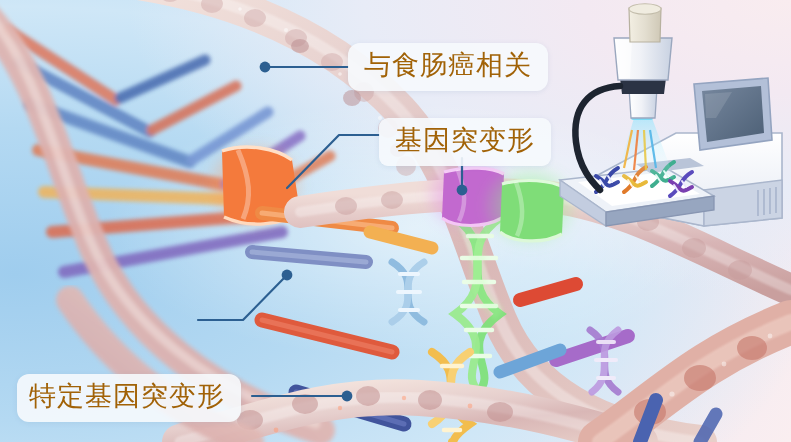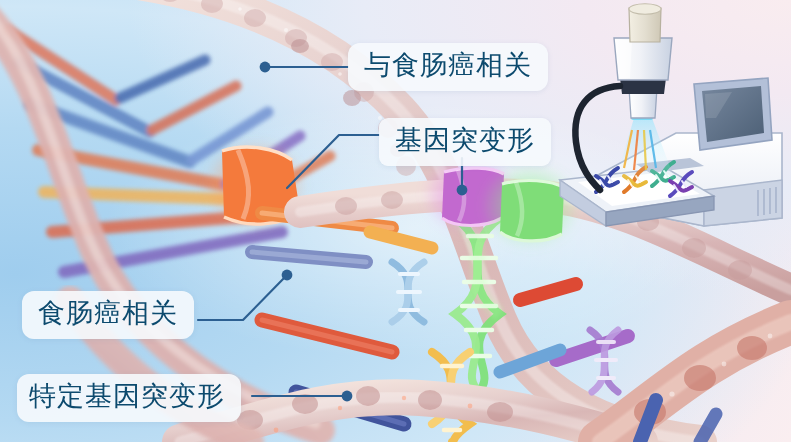--- a/index.html
+++ b/index.html
@@ -22,21 +22,21 @@
     background:radial-gradient(60% 45% at 52% 52%, rgba(255,255,255,.55) 0%, rgba(255,255,255,0) 65%);
   }
 
   svg.layer{position:absolute;left:0;top:0;width:791px;height:442px;}
 
   
   .label{
     position:absolute;
     background:rgba(246,250,253,.90);
     border-radius:12px;
-    color:#0c4a6e;
+    color:#a16207;
     font-size:27px;
     line-height:1;
     letter-spacing:1px;
     white-space:nowrap;
     padding:9px 16px 12px 16px;
     box-shadow:0 1px 5px rgba(120,150,185,.16);
   }
   #label-1{left:348px;top:43px;}
   #label-2{left:379px;top:118px;border-radius:9px;}
   #label-3{left:22px;top:291px;}
@@ -425,17 +425,16 @@
       <circle cx="462" cy="190" r="5.4"></circle>
       <circle cx="287" cy="275" r="5.4"></circle>
       <circle cx="347" cy="396" r="5.4"></circle>
     </g>
   </svg>
 
   <div class="label" id="label-1">与食肠癌相关</div>
 
   <div class="label" id="label-2">基因突变形</div>
 
-  <div class="label" id="label-3">食肠癌相关</div>
 
   <div class="label" id="label-4">特定基因突变形</div>
 
 </div>
 
 </body></html>

